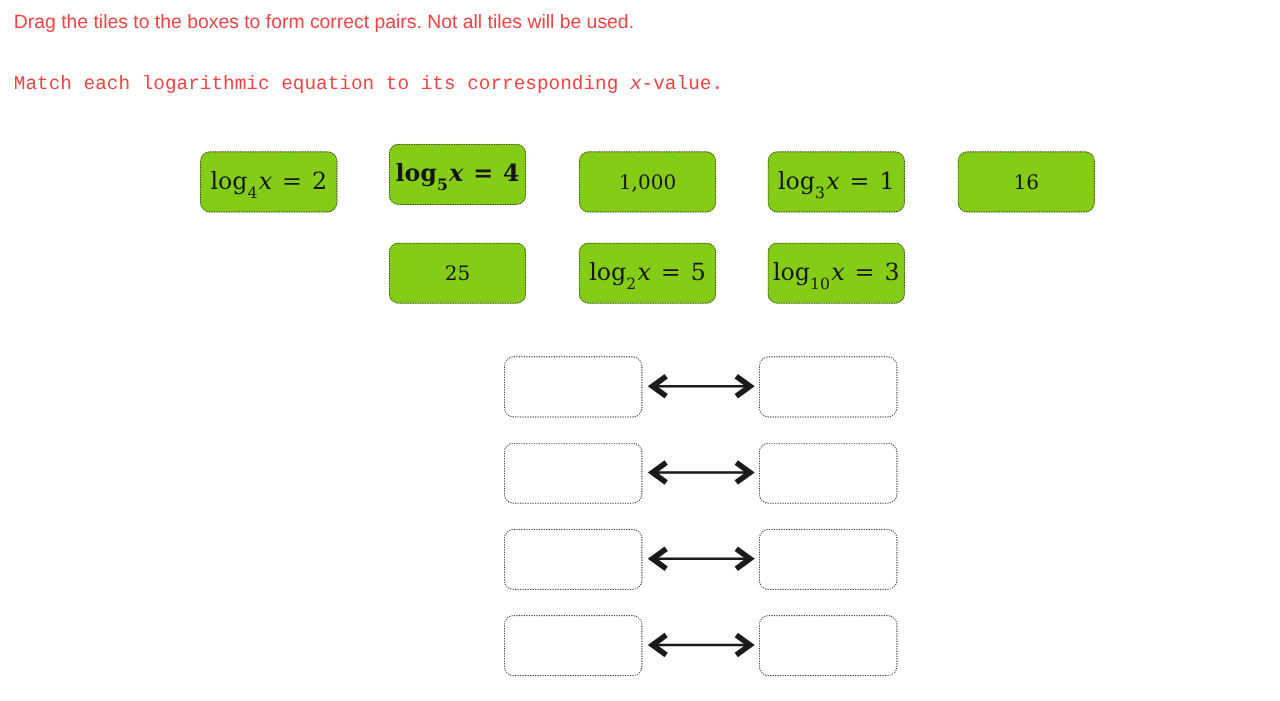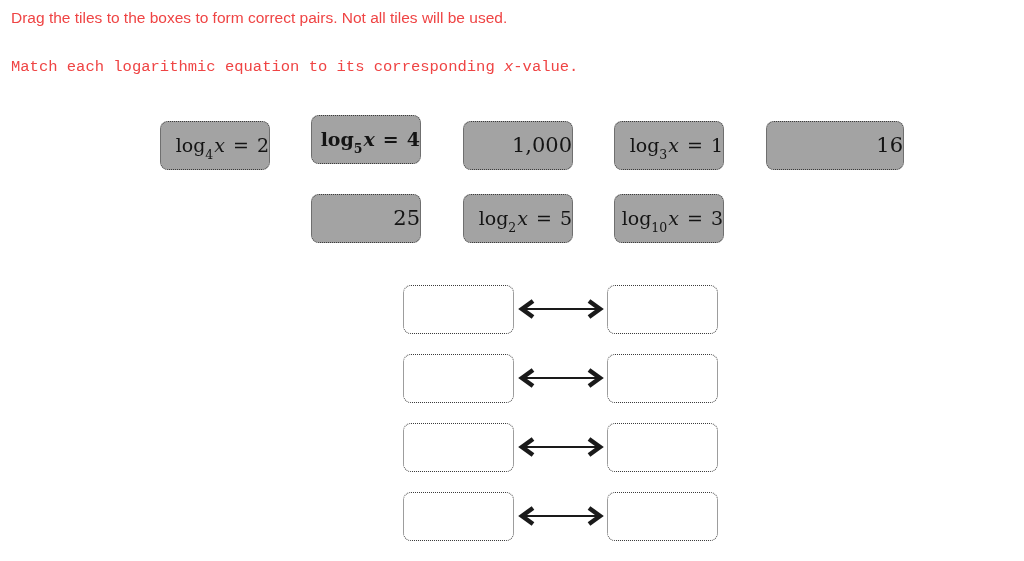--- a/index.html
+++ b/index.html
@@ -23,42 +23,42 @@
   #line2 { top: 58px; font-family: Liberation Mono, monospace; }
   .it { font-style: italic; }
 
   
   .tile {
     position: absolute;
     width: 108px;
     height: 47px;
     border: 1px dotted #3c3c3c;
     border-radius: 8px;
-    background: #a3a3a3;
+    background: #84cc16;
     display: flex;
     align-items: center;
-    justify-content: flex-end;
+    justify-content: center;
     box-sizing: content-box;
   }
   .math {
     font-family: "DejaVu Serif", "Liberation Serif", serif;
     color: #141414;
     font-size: 19px;
     white-space: nowrap;
     line-height: 1;
   }
   .math sub.sb {
     font-size: 12.5px;
     line-height: 0;
     position: relative;
     top: 2px;
   }
   .vr { font-style: italic; margin-left: 1px; }
   .rl { margin: 0 8px; }
-  .num { font-size: 21px; }
+  .num { font-size: 16px; }
 
   
   .slot {
     position: absolute;
     width: 109px;
     height: 47px;
     border: 1px dotted #3c3c3c;
     border-radius: 8px;
     background: #ffffff;
   }
@@ -81,21 +81,21 @@
   </div>
   <div class="tile" style="left:311px; top:115px;font-weight:bold;">
     <span class="math"><span class="fn">log</span><sub class="sb">5</sub><span class="vr">x</span><span class="rl">=</span><span class="vl">4</span></span>
   </div>
   <div class="tile" style="left:463px; top:121px;">
     <span class="math num">1,000</span>
   </div>
   <div class="tile" style="left:614px; top:121px;">
     <span class="math"><span class="fn">log</span><sub class="sb">3</sub><span class="vr">x</span><span class="rl">=</span><span class="vl">1</span></span>
   </div>
-  <div class="tile" style="left:766px; top:121px;padding-left:28px;">
+  <div class="tile" style="left:766px; top:121px;">
     <span class="math num">16</span>
   </div>
 
   <div class="tile" style="left:311px; top:194px;">
     <span class="math num">25</span>
   </div>
   <div class="tile" style="left:463px; top:194px;">
     <span class="math"><span class="fn">log</span><sub class="sb">2</sub><span class="vr">x</span><span class="rl">=</span><span class="vl">5</span></span>
   </div>
   <div class="tile" style="left:614px; top:194px;">

